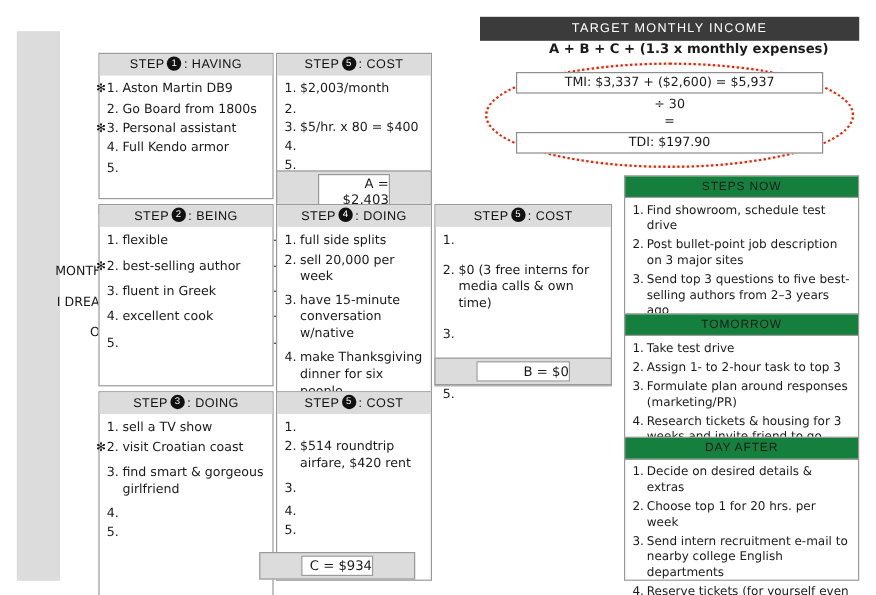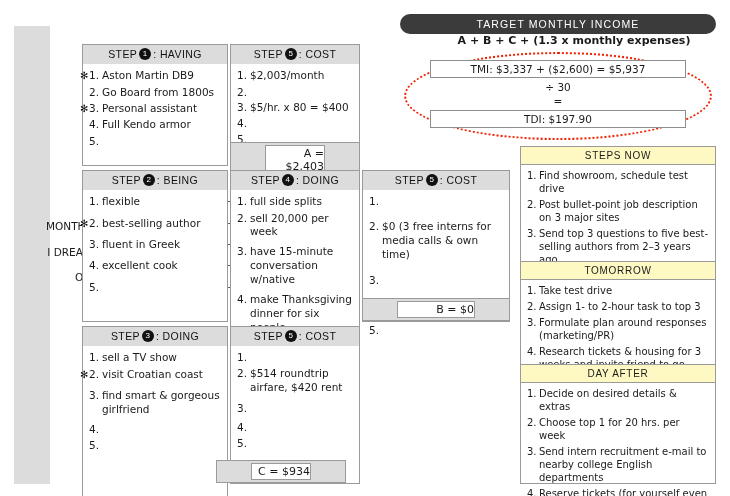--- a/index.html
+++ b/index.html
@@ -116,21 +116,20 @@
     position: absolute;
     left: 400px; top: 14px;
     width: 316px;
     background: #3b3b3b;
     color: #fff;
     text-align: center;
     font-size: 10.5px;
     letter-spacing: 1.1px;
     padding: 4px 0;
     font-family: "Liberation Sans", sans-serif;
-    border-radius: 10px;
   }
   .tmi-formula {
     position: absolute;
     left: 416px; top: 34px;
     width: 316px;
     text-align: center;
     font-size: 11px;
     font-weight: bold;
   }
   .tmi-oval {
@@ -151,21 +150,21 @@
     border: 1px solid #8d8d8d;
     padding: 2px 0;
     margin-bottom: 3px;
     background: #fff;
   }
   .tmi-calc .op { margin: 1px 0 2px; font-size: 10.5px; }
   .tmi-calc .eq { margin: 0 0 3px; font-size: 10.5px; }
 
   
   .rcol-hdr {
-    background: #fef9c3;
+    background: #15803d;
     text-align: center;
     font-size: 10px;
     letter-spacing: .7px;
     padding: 3px 0;
     font-family: "Liberation Sans", sans-serif;
     border-bottom: 1px solid #9a9a9a;
   }
   .rcol-box {
     position: absolute;
     left: 520px;

